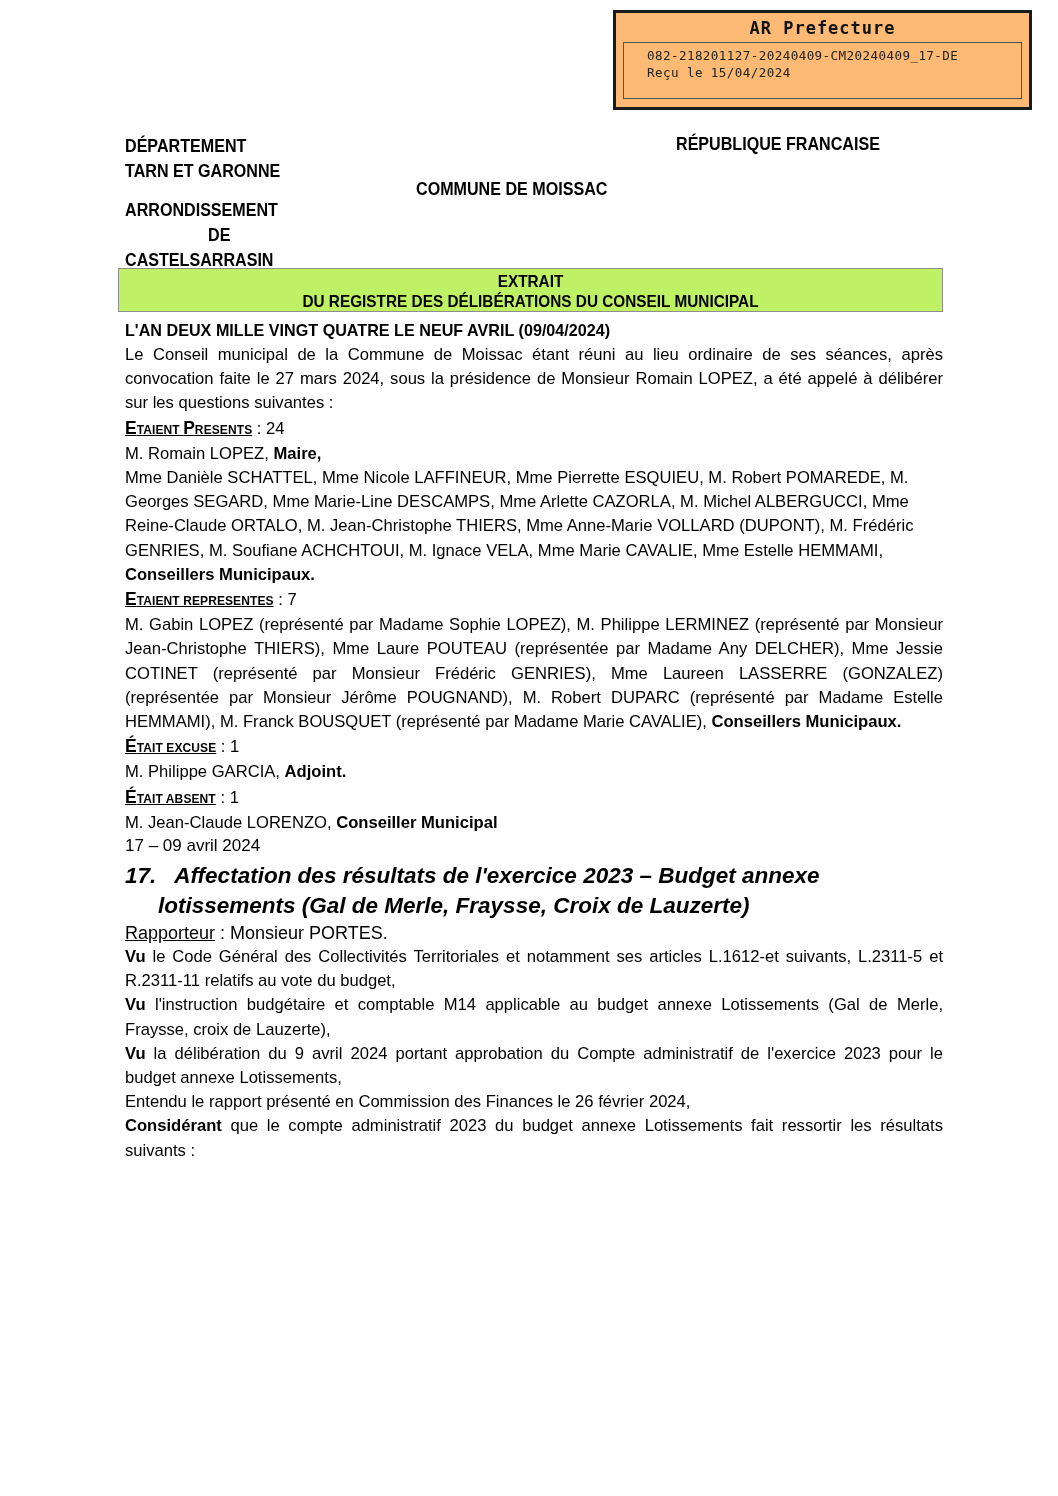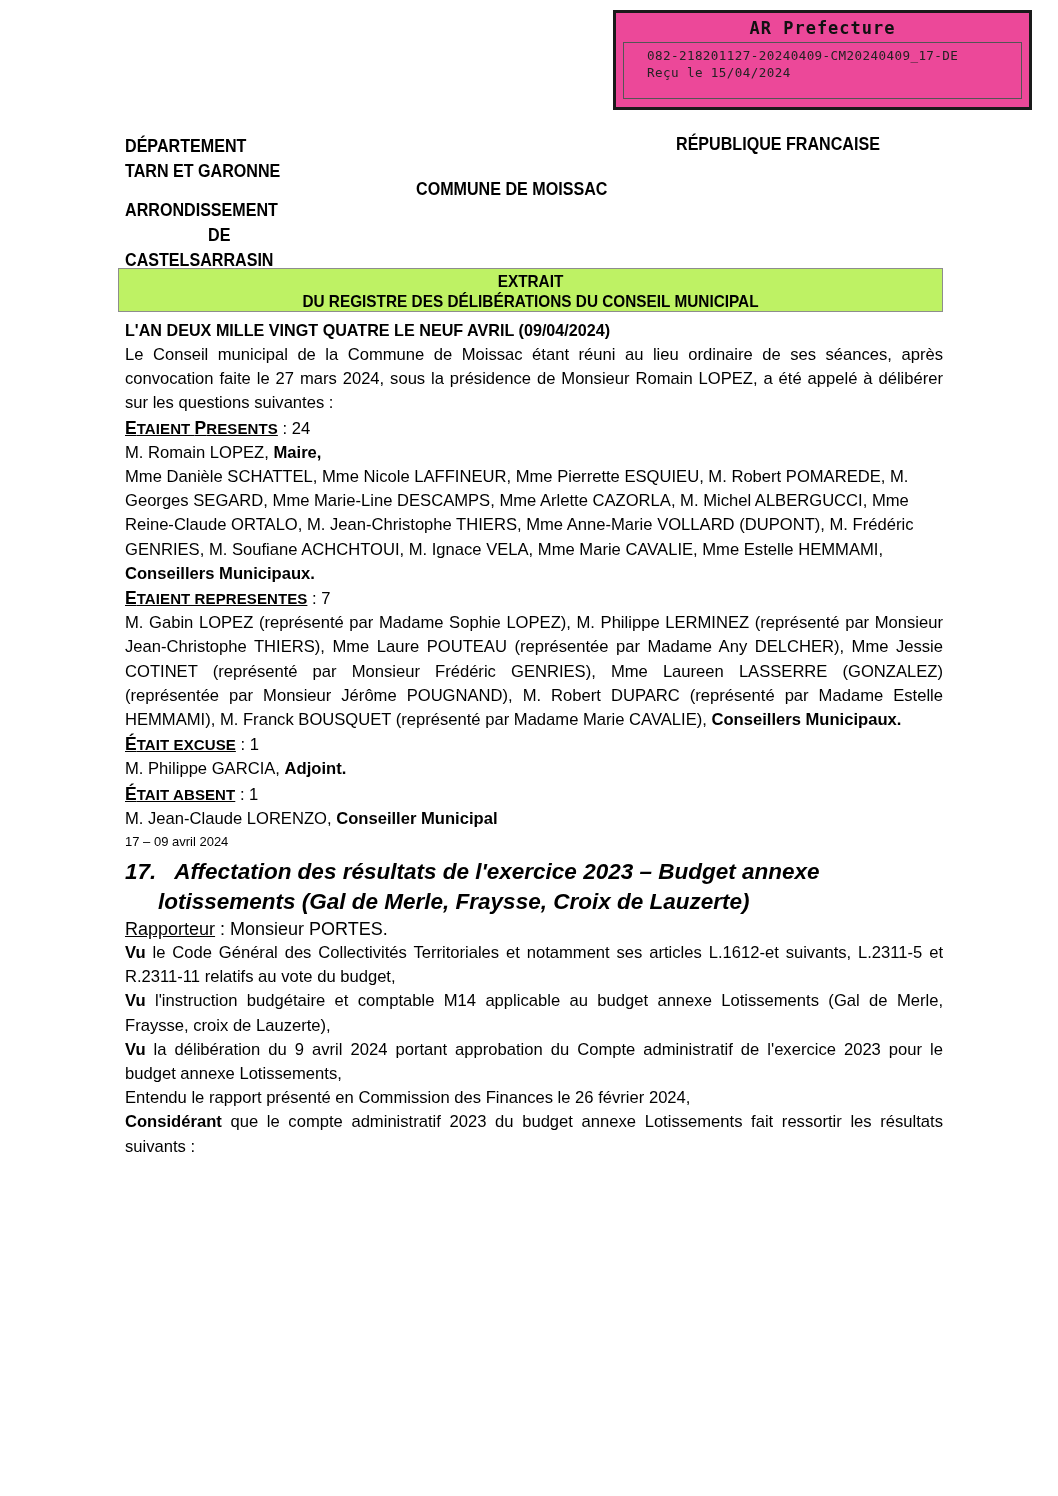--- a/index.html
+++ b/index.html
@@ -17,21 +17,21 @@
   }
 
   
   #ar-stamp {
     position: absolute;
     left: 613px;
     top: 10px;
     width: 419px;
     height: 100px;
     border: 3px solid #1a1a1a;
-    background: #ec4899;
+    background: #fdba74;
     box-sizing: border-box;
   }
   #ar-stamp .ar-title {
     font-family: "DejaVu Sans Mono", monospace;
     font-weight: bold;
     font-size: 17px;
     text-align: center;
     letter-spacing: 1px;
     padding-top: 5px;
     color: #111;
@@ -153,28 +153,28 @@
   .para { text-align: left; }
   .para-just { text-align: justify; }
   .b { font-weight: bold; }
 
   .smallcaps {
     font-weight: bold;
     text-decoration: underline;
     font-size: 16px;
   }
   .smallcaps .cap1 { font-size: 17.5px; }
-  .smallcaps .rest { font-size: 15px; letter-spacing: 0.1px; }
+  .smallcaps .rest { font-size: 12px; letter-spacing: 0.1px; }
 
   .secretaire { margin-top: 44px; }
 
   
   .delib-num {
     margin-top: 66px;
-    font-size: 13px;
+    font-size: 17px;
     line-height: 22px;
   }
   .delib-title {
     font-weight: bold;
     font-style: italic;
     font-size: 22.5px;
     line-height: 30px;
     text-align: justify;
     margin-top: 4px;
     padding-left: 0px;

